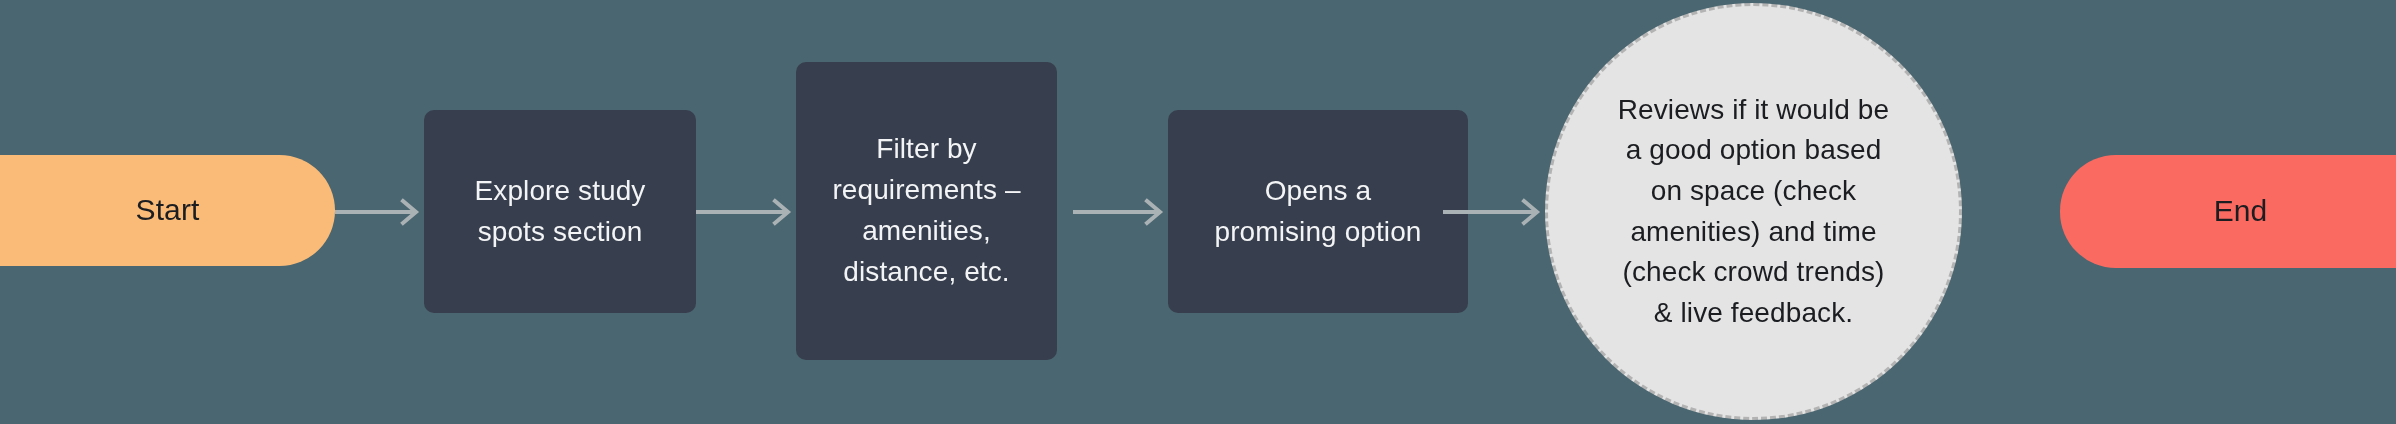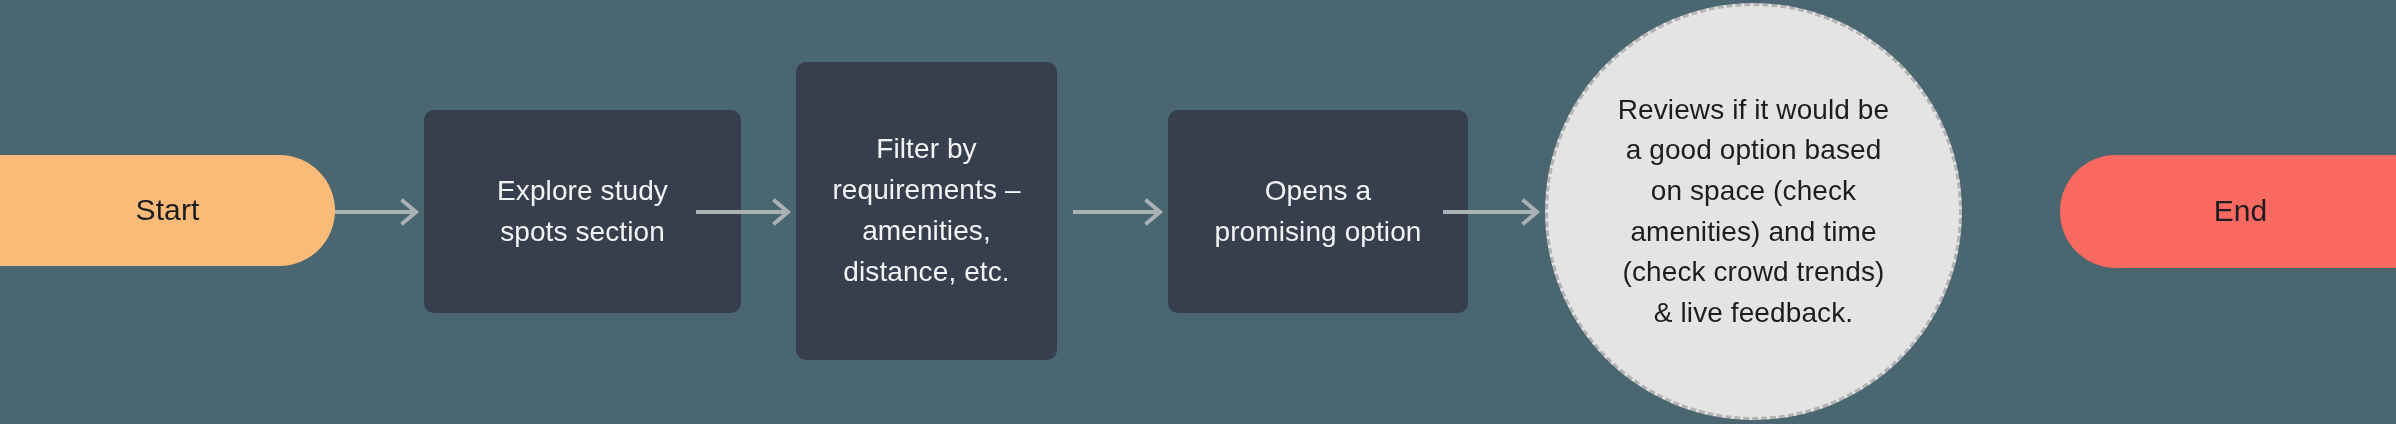--- a/index.html
+++ b/index.html
@@ -66,21 +66,21 @@
     border-radius: 10px;
   }
   .process .node-label {
     font-size: 28px;
     line-height: 1.46;
     color: #f3f4f6;
     letter-spacing: .1px;
     padding: 0 16px;
   }
 
-  #node-explore  { left: 424px;  top: 110px; width: 317px; height: 203px; }
+  #node-explore  { left: 424px;  top: 110px; width: 272px; height: 203px; }
   #node-filter   { left: 796px;  top: 62px;  width: 261px; height: 298px; }
   #node-opens    { left: 1168px; top: 110px; width: 300px; height: 203px; }
 
   
   #node-review {
     left: 1545px;
     top: 3px;
     width: 417px;
     height: 417px;
     background: #e4e4e4;

